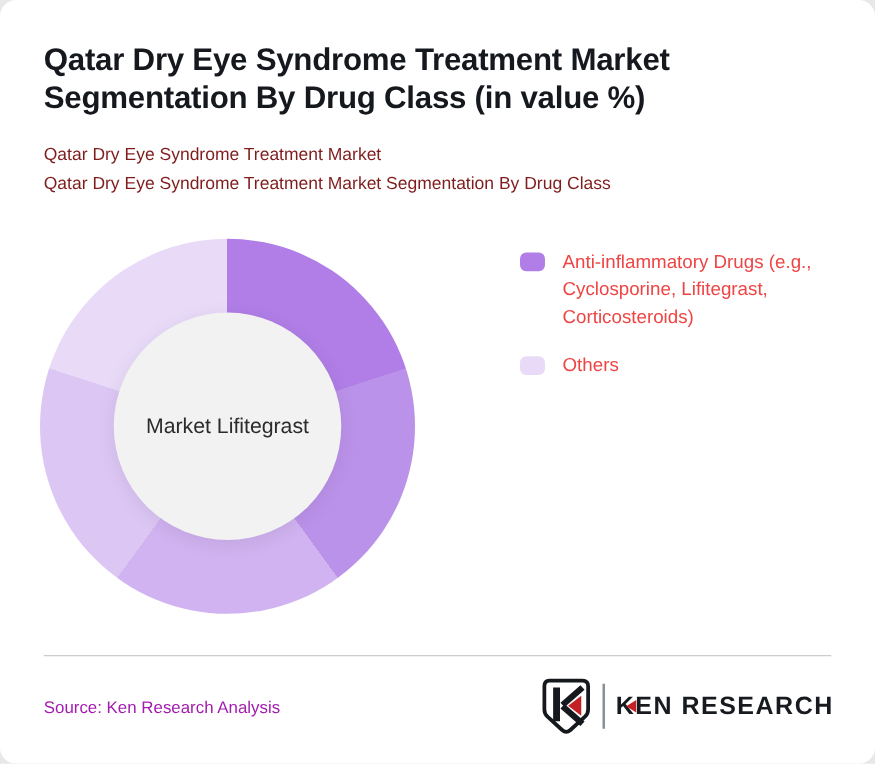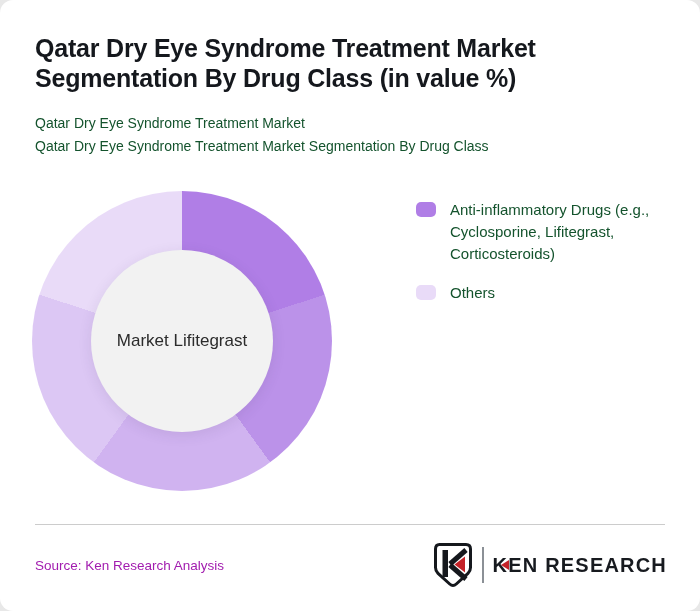--- a/index.html
+++ b/index.html
@@ -12,21 +12,21 @@
     position:relative;width:700px;height:611px;
     background:#ffffff;border-radius:13px;overflow:hidden;
   }
   .title{
     position:absolute;left:35px;top:33px;width:610px;
     font-size:25px;line-height:30px;font-weight:700;
     letter-spacing:-0.2px;color:#15181d;
   }
   .subtitles{
     position:absolute;left:35px;top:112px;width:620px;
-    font-size:14px;line-height:23px;color:#14532d;
+    font-size:14px;line-height:23px;color:#7f1d1d;
   }
   
   .donut{
     position:absolute;left:32px;top:191px;width:300px;height:300px;
     border-radius:50%;
   }
   .donut-hole{
     position:absolute;left:59px;top:59px;width:182px;height:182px;
     background:#f2f2f2;border-radius:50%;
     display:flex;align-items:center;justify-content:center;
@@ -37,21 +37,21 @@
   .legend{
     position:absolute;left:416px;top:199px;width:250px;
     display:flex;flex-direction:column;gap:17px;
   }
   .legend-item{display:flex;align-items:flex-start;}
   .swatch{
     flex:0 0 auto;width:20px;height:15px;border-radius:5px;
     margin-top:3px;margin-right:14px;
   }
   .legend-label{
-    width:225px;font-size:15px;line-height:22px;color:#14532d;
+    width:225px;font-size:15px;line-height:22px;color:#ef4444;
   }
   
   .divider{
     position:absolute;left:35px;right:35px;top:524px;height:0;
     border-top:1px solid #cccccc;
   }
   .source{
     position:absolute;left:35px;top:558px;
     font-size:13.5px;color:#a21caf;
   }

